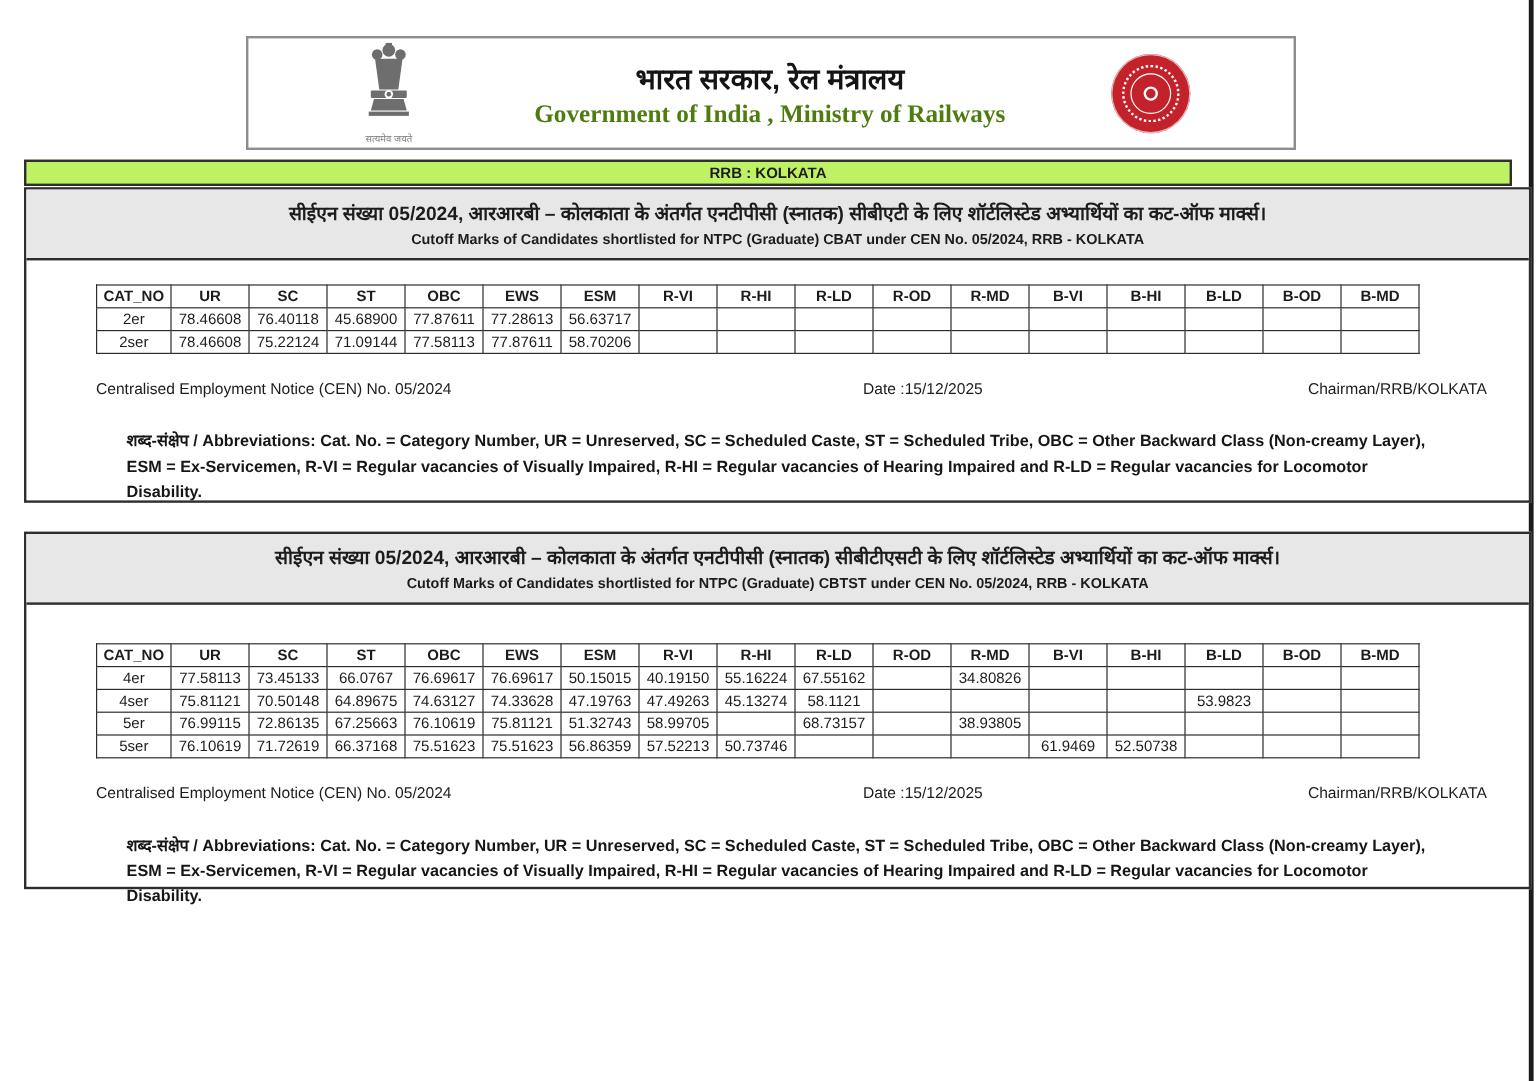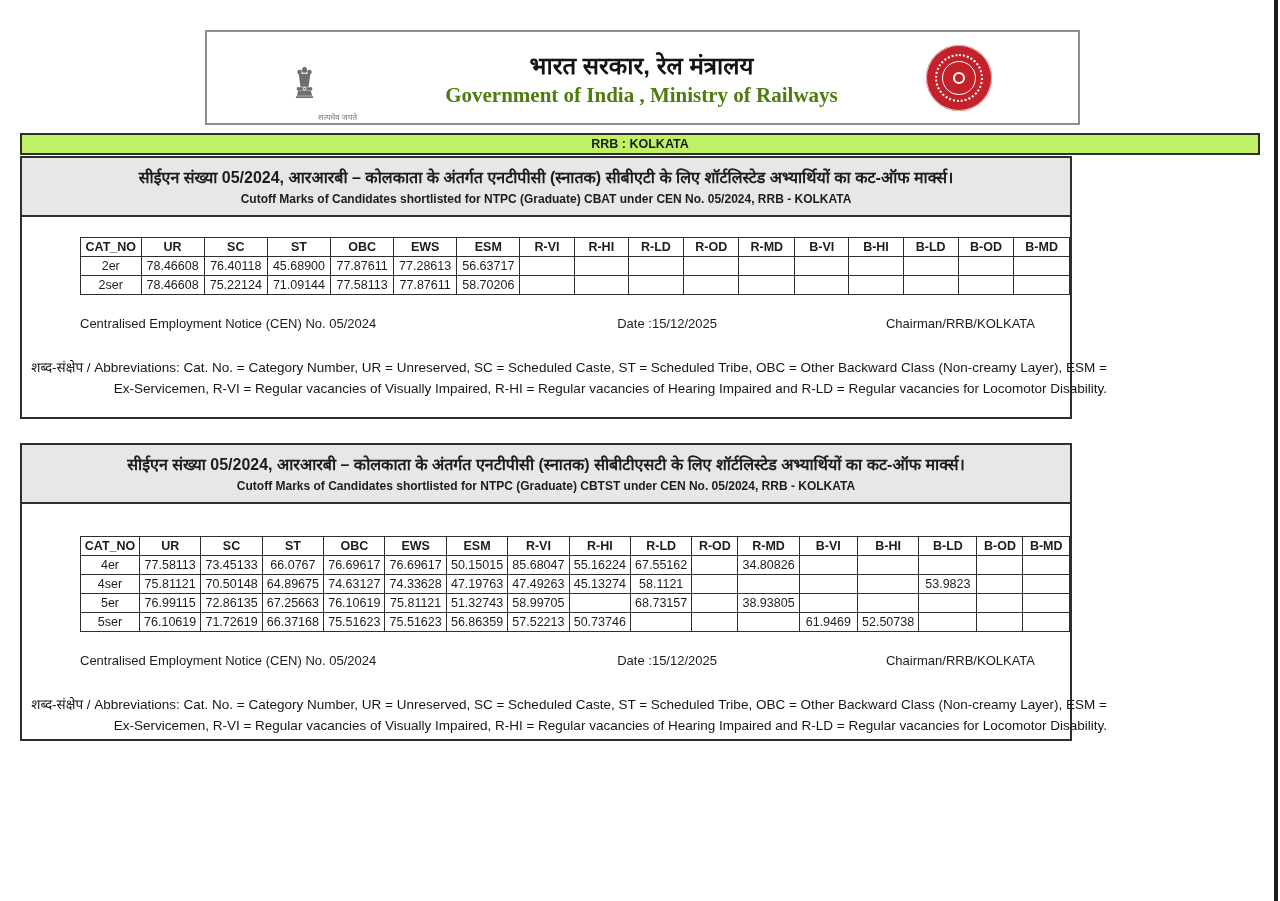--- a/index.html
+++ b/index.html
@@ -11,21 +11,21 @@
   .right-edge {
     position:absolute; top:0; right:2px; width:4px; height:901px; background:#1c1c1c;
   }
   
   .gov-header {
     position:absolute; left:205px; top:30px; width:875px; height:95px;
     border:2px solid #8d8d8d; background:#fff;
     display:flex; align-items:center; justify-content:space-between;
     padding:0 86px 0 84px;
   }
-  .emblem { width:66px; height:88px; display:flex; flex-direction:row; align-items:flex-end; }
+  .emblem { width:66px; height:88px; display:flex; flex-direction:column; align-items:center; }
   .emblem svg { width:60px; height:74px; }
   .emblem-motto { font-size:8px; color:#7a7a7a; white-space:nowrap; margin-top:1px; }
   .gov-text { text-align:center; flex:1; }
   .gov-hindi { font-size:24px; font-weight:bold; color:#141414; }
   .gov-english {
     font-family:"Liberation Serif","DejaVu Serif",serif;
     font-size:21px; font-weight:bold; color:#4d7c0f; margin-top:2px;
   }
   .rail-logo {
     width:66px; height:66px; border-radius:50%;
@@ -46,21 +46,21 @@
     border:2px solid #ffffff; background:#c3222b;
   }
   
   .board-bar {
     position:absolute; left:20px; top:133px; width:1240px; height:22px;
     background:#bef264; border:2px solid #2e2e2e;
     text-align:center; font-size:12.5px; font-weight:bold; line-height:18px;
   }
   
   .notice-section {
-    position:absolute; left:20px; width:1052px;
+    position:absolute; left:20px; width:1256px;
     border:2px solid #2e2e2e; background:#fff;
   }
   #section-cbat  { top:156px; height:263px; }
   #section-cbtst { top:443px; height:298px; }
   .section-title {
     background:#e7e7e7; border-bottom:2px solid #2e2e2e;
     text-align:center; padding:8px 10px 9px;
   }
   .title-hindi   { font-size:16px; font-weight:bold; }
   .title-english { font-size:12px; font-weight:bold; margin-top:4px; }
@@ -78,21 +78,21 @@
   
   .cen-row {
     display:flex; justify-content:space-between; align-items:flex-start;
     margin:21px 35px 0 58px;
     font-size:13px; font-weight:normal;
   }
   .cen-row .cen-date { transform:translateX(36px); }
   
   .abbrev {
     margin:26px auto 0; width:1085px;
-    text-align:right; font-size:13.5px; line-height:21px; color:#161616;
+    text-align:left; font-size:13.5px; line-height:21px; color:#161616;font-weight:bold;
   }
 </style>
 </head>
 <body>
 
 <div class="right-edge"></div>
 
 <div class="gov-header">
   <div class="emblem">
     <svg viewBox="0 0 60 84" aria-hidden="true">
@@ -229,21 +229,21 @@
       </thead>
       <tbody>
         <tr>
           <td>4er</td>
           <td>77.58113</td>
           <td>73.45133</td>
           <td>66.0767</td>
           <td>76.69617</td>
           <td>76.69617</td>
           <td>50.15015</td>
-          <td>85.68047</td>
+          <td>40.19150</td>
           <td>55.16224</td>
           <td>67.55162</td>
           <td></td>
           <td>34.80826</td>
           <td></td>
           <td></td>
           <td></td>
           <td></td>
           <td></td>
         </tr>

